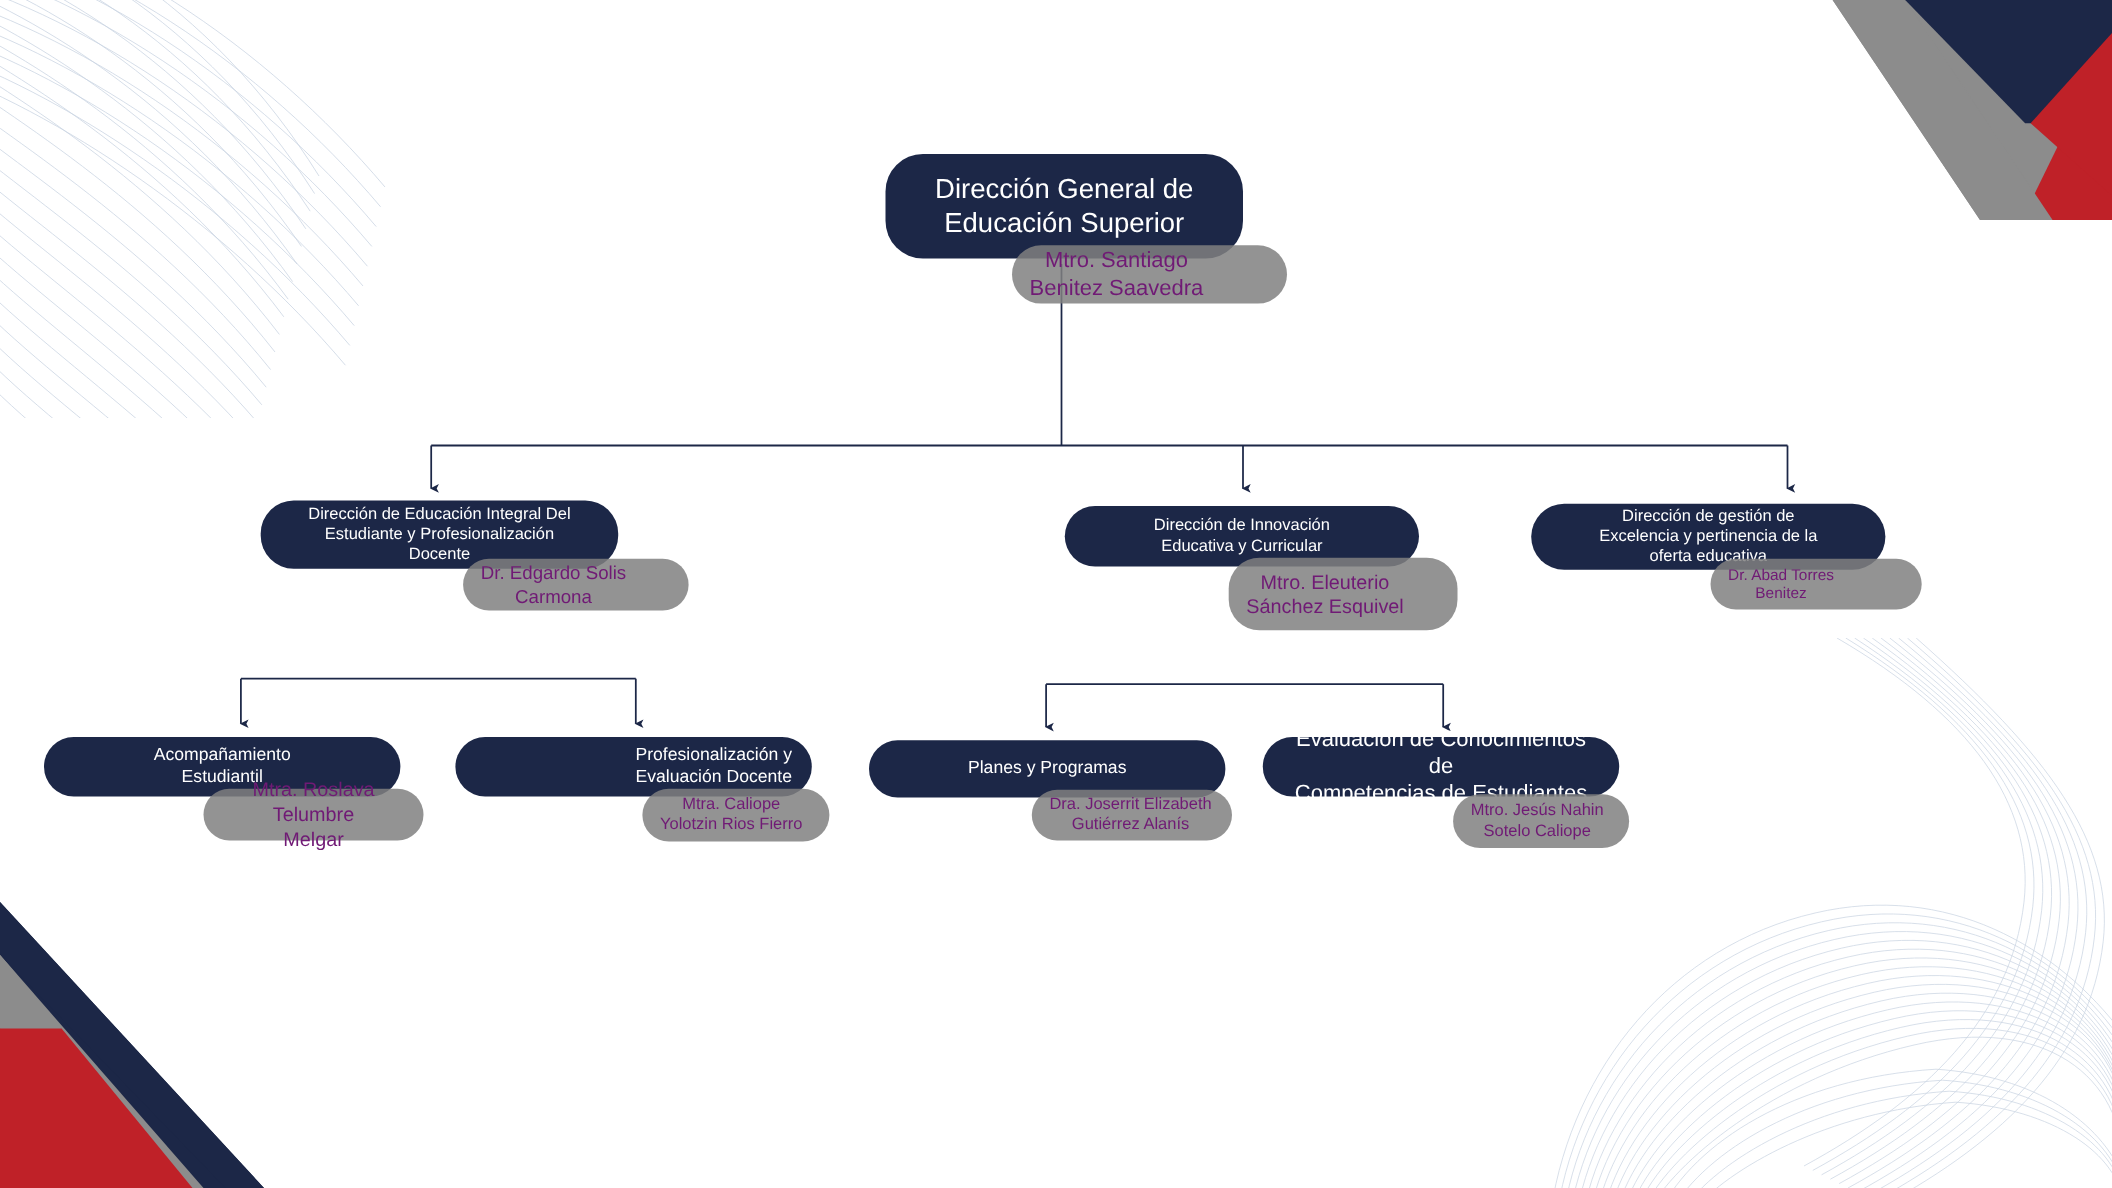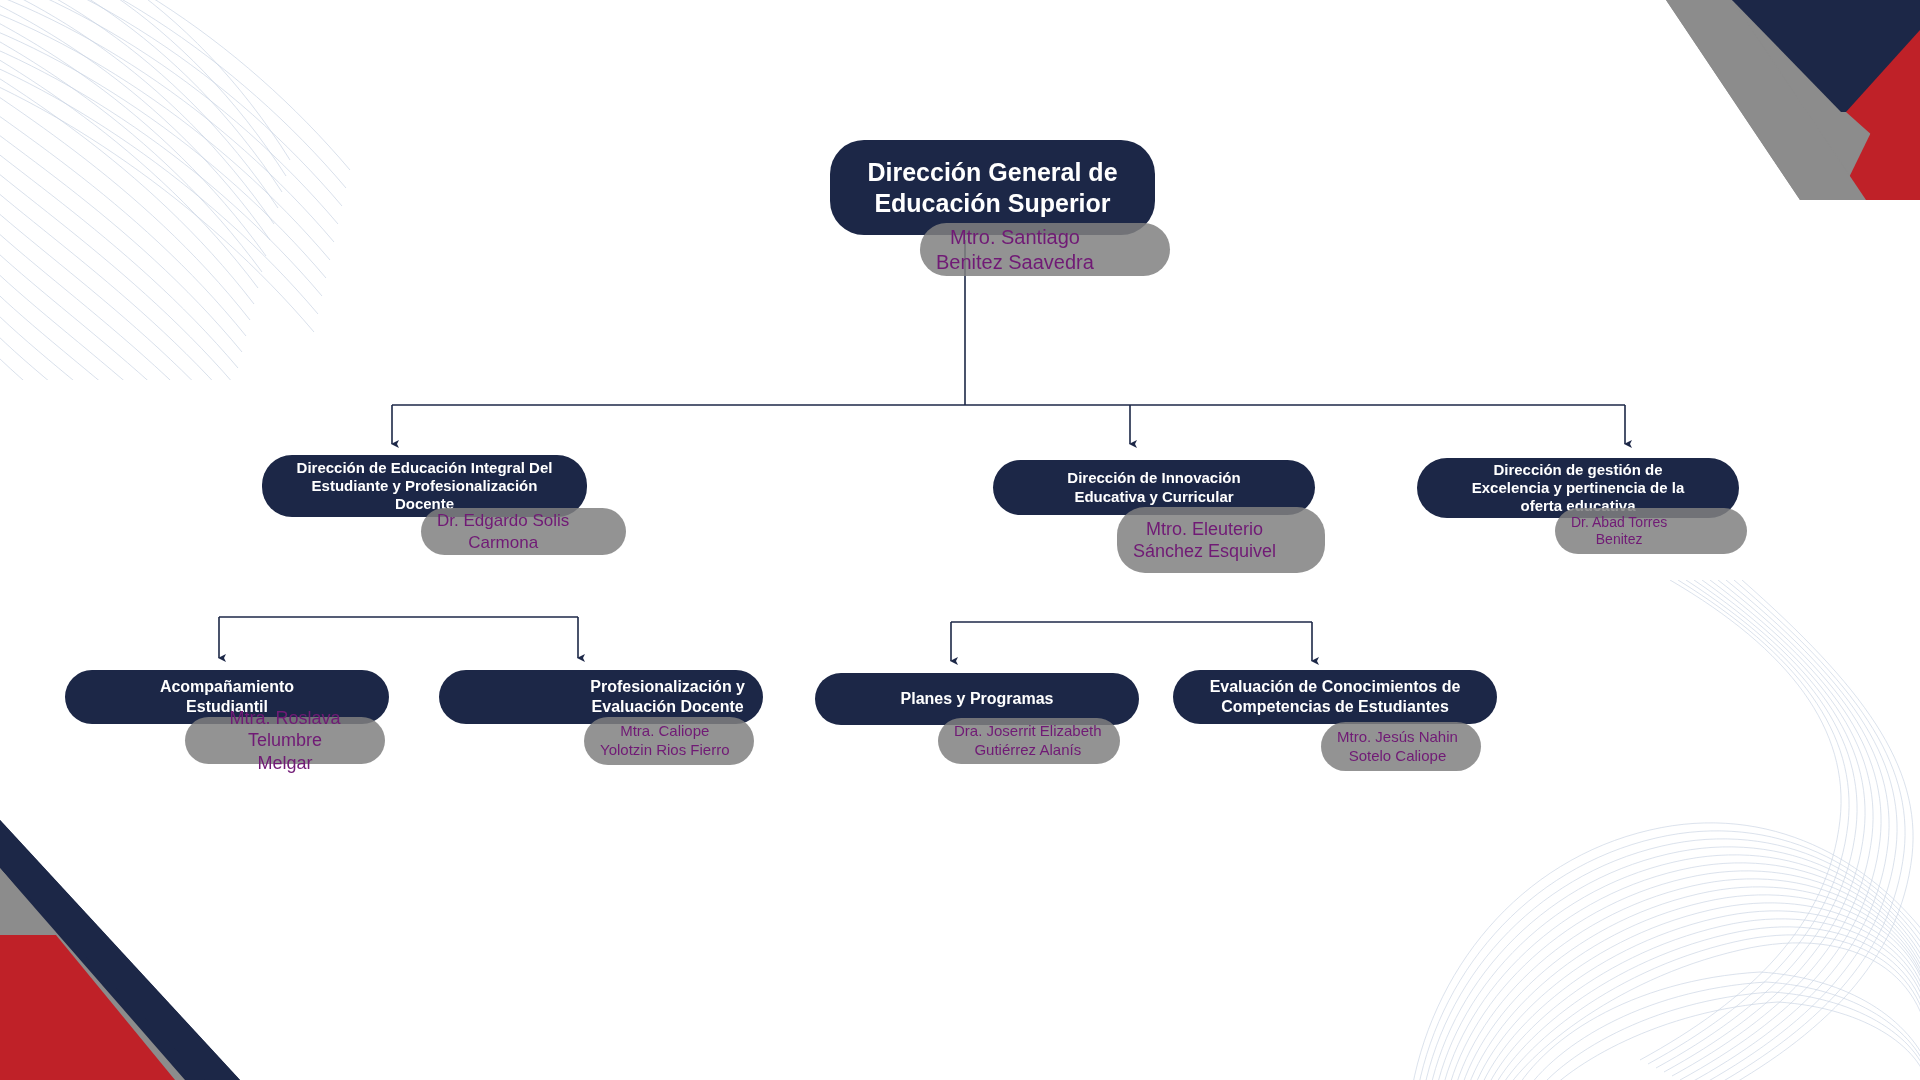--- a/index.html
+++ b/index.html
@@ -45,25 +45,24 @@
 
   .node-box {
     position: relative;
     background: #1c2747;
     border-radius: 30px;
     display: flex;
     align-items: center;
     justify-content: center;
     text-align: center;
     color: #ffffff;
-    font-weight: bold;
+    font-weight: normal;
     line-height: 1.22;
     padding: 10px 18px;
     z-index: 2;
-    margin-left: 25px;
   }
 
   .node-person {
     position: absolute;
     background: rgba(128,128,128,0.85);
     border-radius: 28px;
     display: flex;
     align-items: center;
     justify-content: flex-start;
     text-align: center;
@@ -99,21 +98,21 @@
 
   #node-profesionalizacion { left: 414px; top: 670px; }
   #node-profesionalizacion .node-box { width: 324px; height: 54px; font-size: 16px; justify-content: flex-end; }
   #node-profesionalizacion .node-person { left: 170px; top: 47px; width: 170px; height: 48px; font-size: 15px; }
 
   #node-planes { left: 790px; top: 673px; }
   #node-planes .node-box { width: 324px; height: 52px; font-size: 16px; }
   #node-planes .node-person { left: 148px; top: 45px; width: 182px; height: 46px; font-size: 15px; }
 
   #node-evaluacion { left: 1148px; top: 670px; }
-  #node-evaluacion .node-box { width: 324px; height: 54px; font-size: 16px; }
+  #node-evaluacion .node-box { width: 324px; height: 54px; font-size: 20px; }
   #node-evaluacion .node-person { left: 173px; top: 52px; width: 160px; height: 49px; font-size: 15px; }
 </style>
 </head>
 <body>
 
 <div id="stage">
 
   <svg class="deco" id="deco-topleft" viewBox="0 0 400 420">
     <g fill="none" stroke="#c3cfdf" stroke-width="0.7" opacity="0.9">
       <path d="M-60,-60 C 60,-40 200,40 300,200"></path>

